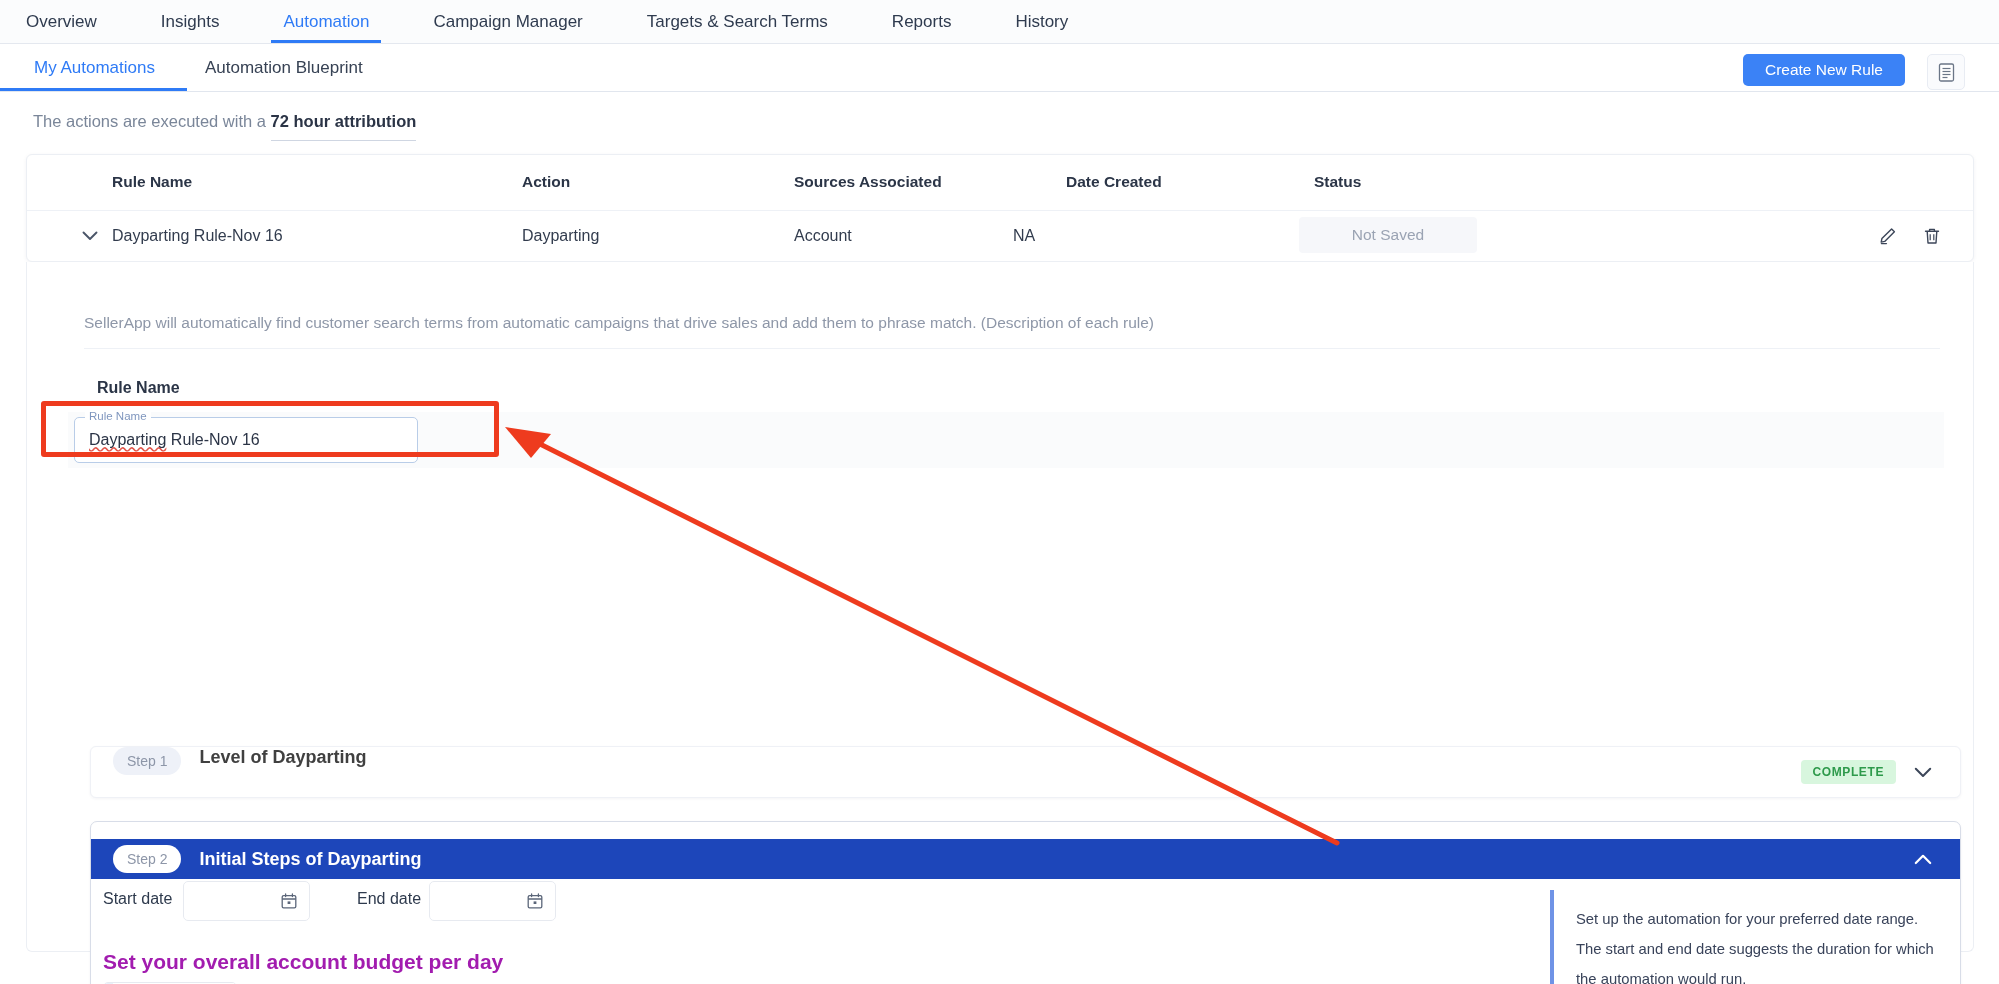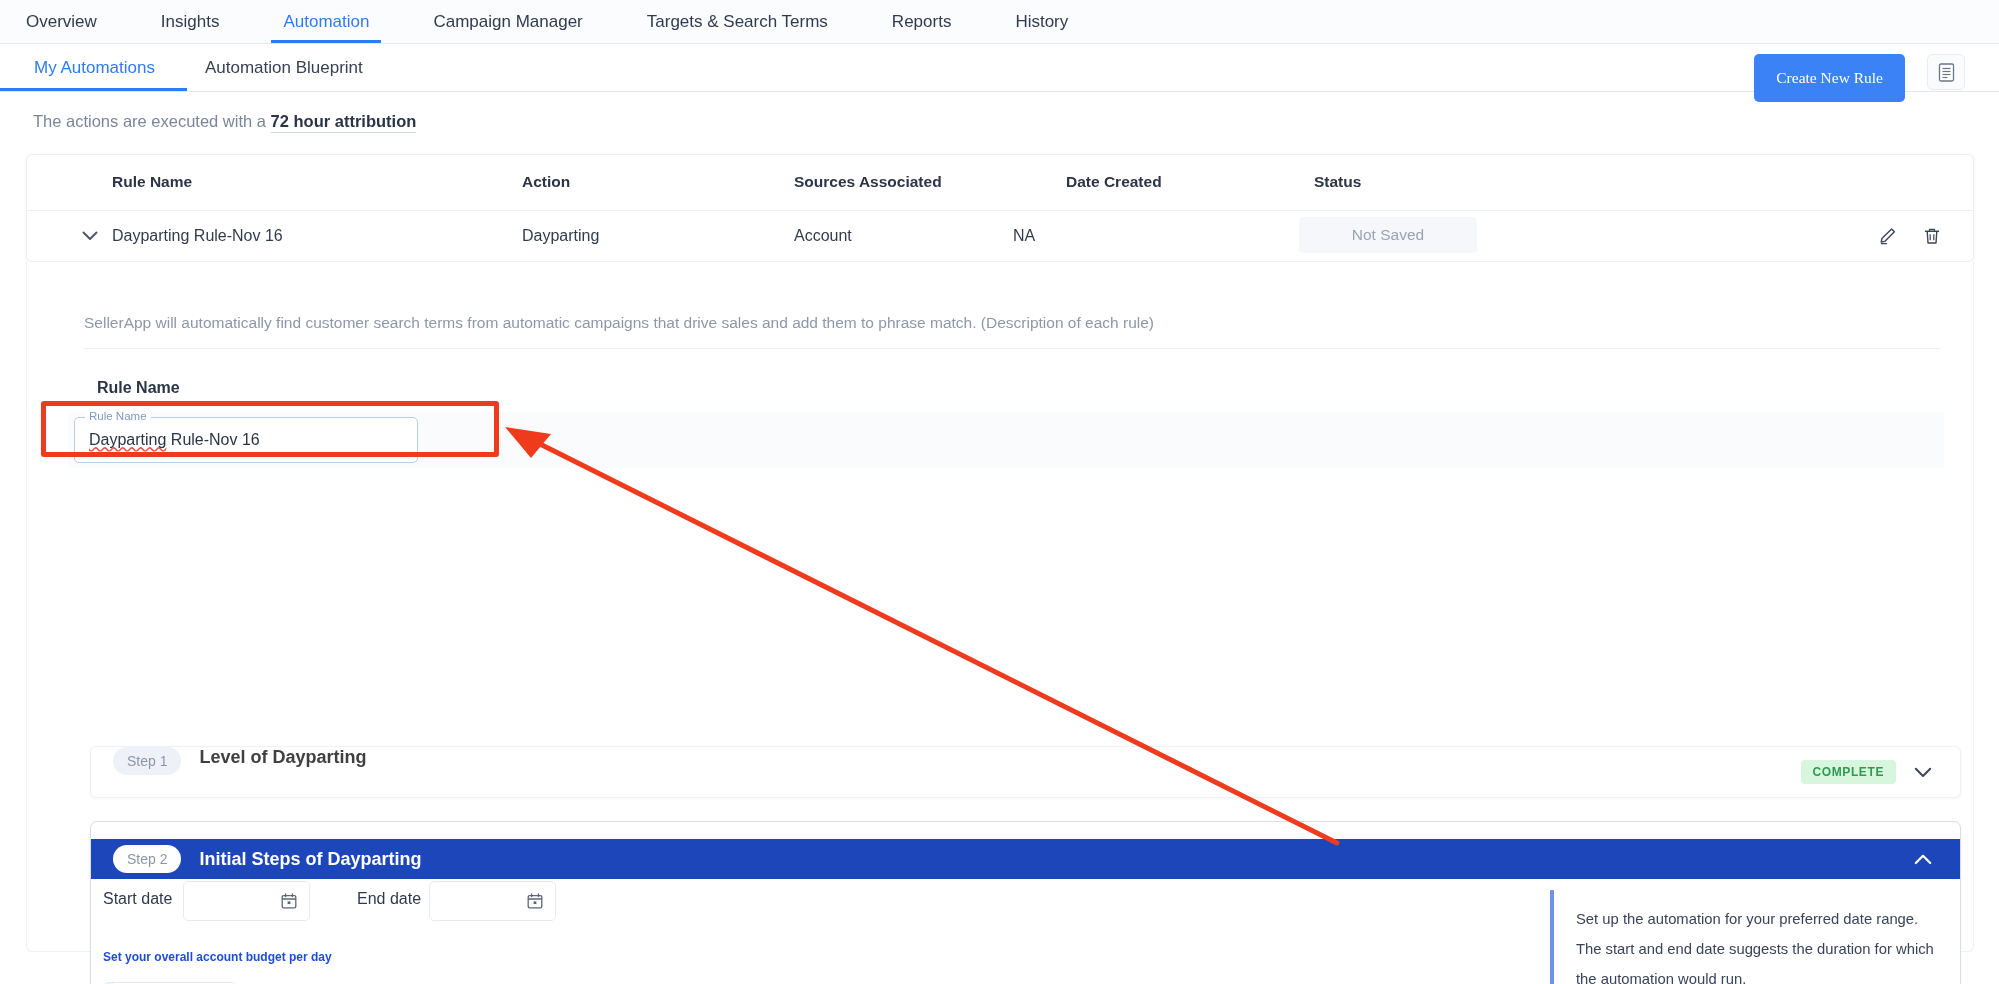--- a/index.html
+++ b/index.html
@@ -44,40 +44,40 @@
     white-space: nowrap;
   }
   .subnav-item:first-child { margin-left: 30px; }
   .subnav-item.active { color: #2f7bf6; }
   .subnav-item.active::after {
     content: ""; position: absolute; left: -30px; right: -28px; bottom: 0;
     height: 3px; background: #2f7bf6;
   }
   .btn-create {
     position: absolute; right: 94px; top: 10px;
-    height: 48px; padding: 0 22px;
+    height: 32px; padding: 0 22px;
     background: #3b82f6; color: #fff;
     border: none; border-radius: 5px;
-    font-size: 15.5px; font-family: Liberation Serif, serif; cursor: pointer;
+    font-size: 15.5px; font-family: Liberation Sans, sans-serif; cursor: pointer;
     display: flex; align-items: center; justify-content: center;
   }
   .btn-doc {
     position: absolute; right: 34px; top: 10px;
     width: 38px; height: 36px;
     background: #fafbfd; border: 1px solid #e8ecf3; border-radius: 5px;
     display: flex; align-items: center; justify-content: center; cursor: pointer;
   }
 
   
   .attribution {
     position: absolute; top: 112px; left: 33px;
     font-size: 16.5px; color: #7a8699;
   }
   .attribution b { color: #2b3446; font-weight: 700;
-    border-bottom: 1px solid #cfd6e2; padding-bottom: 2px; }
+    border-bottom: 1px solid #cfd6e2; padding-bottom: 10px; }
 
   
   .maincard {
     position: absolute; top: 154px; left: 26px;
     width: 1948px; height: 108px;
     background: #ffffff;
     border: 1px solid #eceff4;
     border-radius: 6px;
     box-shadow: 0 1px 4px rgba(30,45,80,.05);
   }
@@ -258,21 +258,21 @@
   .date-input {
     position: absolute; height: 40px;
     background: #ffffff; border: 1px solid #e7eaf0; border-radius: 5px;
     cursor: pointer;
   }
   .date-input .cal {
     position: absolute; right: 12px; top: 50%; transform: translateY(-50%);
   }
   .budget-label {
     position: absolute; top: 80px; left: 12px;
-    font-size: 12px; font-weight: 700; color: #1d4ed8;
+    font-size: 21px; font-weight: 700; color: #a21caf;
   }
   .budget-wrap {
     position: absolute; top: 112px; left: 12px;
     width: 134px; height: 42px;
     border: 1px solid #e7eaf0; border-radius: 5px;
     display: flex; overflow: hidden; background: #fff;
   }
   .budget-prefix {
     width: 33px; background: #e9f1fb;
     display: flex; align-items: center; justify-content: center;

